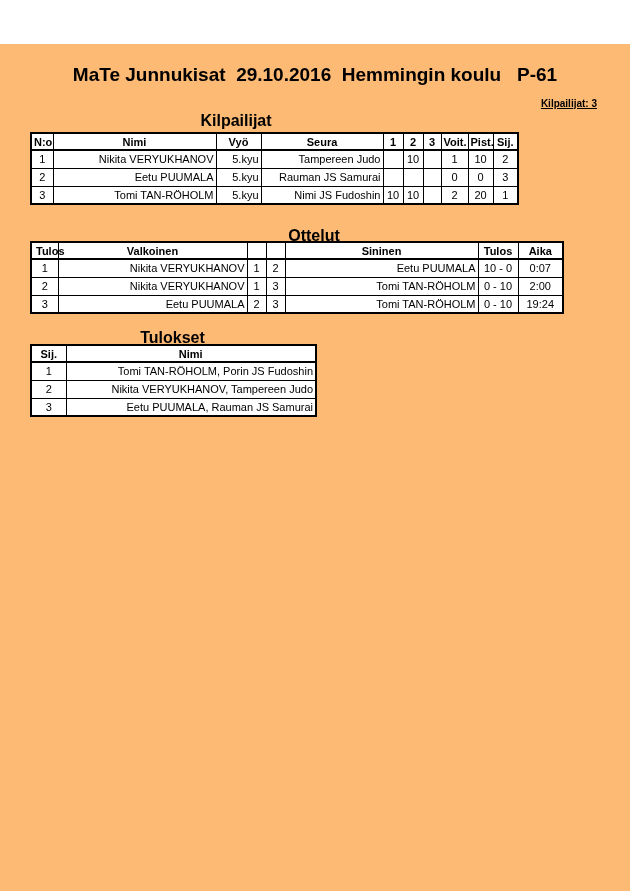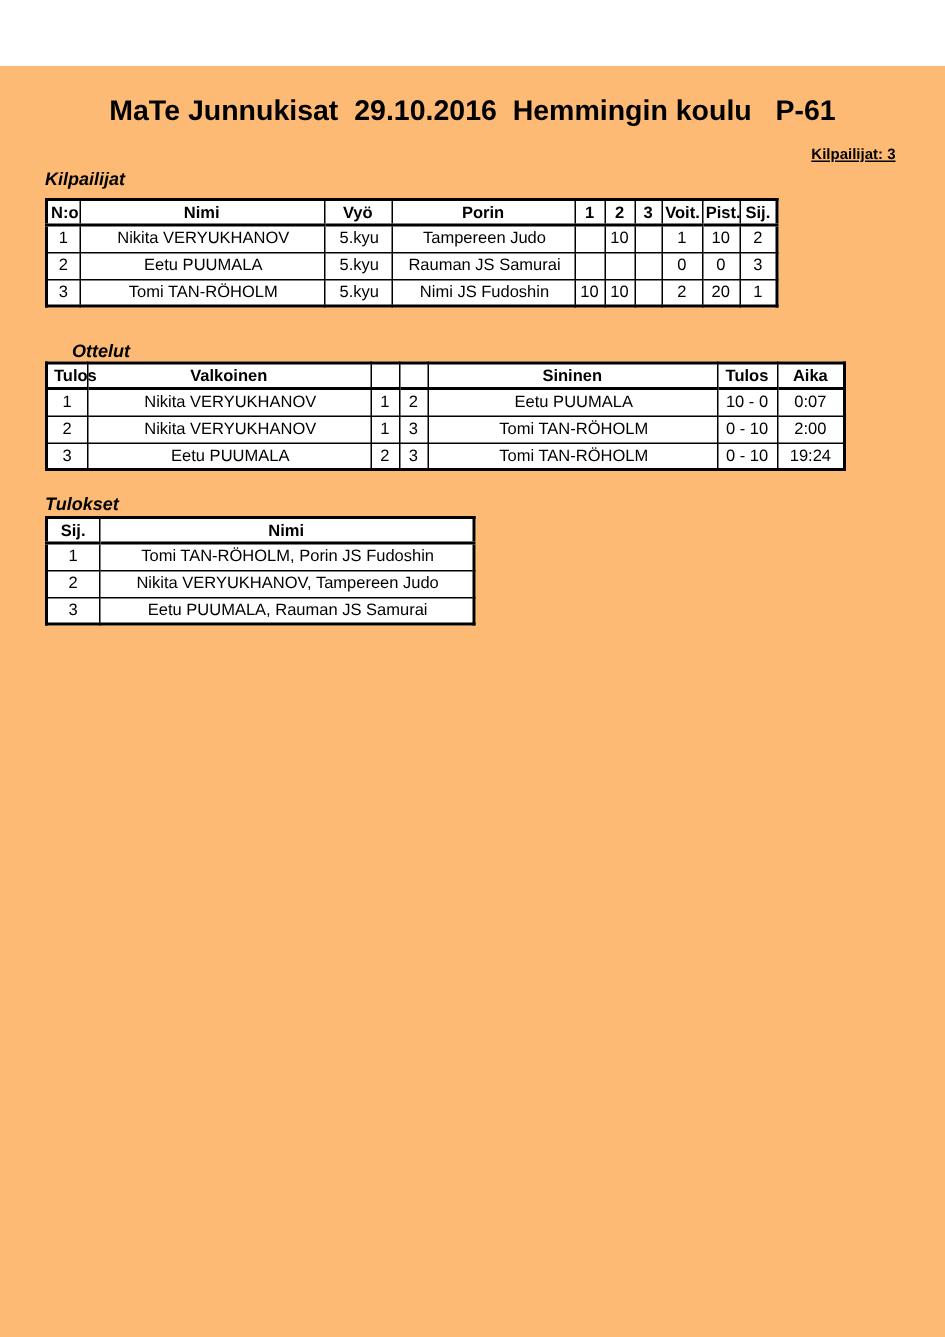--- a/index.html
+++ b/index.html
@@ -14,41 +14,41 @@
   .title {
     position:absolute; top:20px; left:0; width:630px;
     text-align:center; font-size:19px; font-weight:bold; white-space:pre;
   }
   .count {
     position:absolute; top:54px; right:33px;
     font-size:10px; font-weight:bold;text-decoration:underline;
   }
 
   .tbl-heading {
-    position:absolute; font-size:12px; font-weight:bold; font-style:italic;
+    position:absolute; font-size:16px; font-weight:bold; text-align:center;
   }
   #h1 { top:68px;  left:30px; width:412px; }
   #h2 { top:183px; left:48px; width:532px; }
   #h3 { top:285px; left:30px; width:285px; }
 
   table {
     position:absolute; border-collapse:collapse; table-layout:fixed;
     background:#fff; border:2px solid #000;
   }
   th, td { border:1px solid #000; }
   thead th { border-bottom:2px solid #000; }
   th {
     font-weight:bold; font-size:11px; height:17px;
     padding:0 2px; white-space:nowrap; overflow:visible;
   }
   td {
     font-size:11px; height:18px; padding:0 2px;
     white-space:nowrap; overflow:hidden; vertical-align:middle;
   }
-  .al { text-align:center; padding-left:4px; }
+  .al { text-align:right; padding-left:4px; }
   .ac { text-align:center; }
 
   #t1 { top:88px;  left:30px; width:487px;padding-left:40px; }
   #t2 { top:197px; left:30px; width:532px; }
   #t3 { top:300px; left:30px; width:285px; }
 </style>
 </head>
 <body>
 
 <div class="page">
@@ -68,21 +68,21 @@
         <col style="width:18px">
       <col style="width:27px">
         <col style="width:25px">
         <col style="width:25px">
     </colgroup>
     <thead>
       <tr>
         <th class="ac">N:o</th>
         <th class="ac">Nimi</th>
         <th class="ac">Vyö</th>
-        <th class="ac">Porin</th>
+        <th class="ac">Seura</th>
         <th class="ac">1</th>
         <th class="ac">2</th>
         <th class="ac">3</th>
         <th class="ac">Voit.</th>
         <th class="ac">Pist.</th>
         <th class="ac">Sij.</th>
       </tr>
     </thead>
     <tbody>
       <tr>

